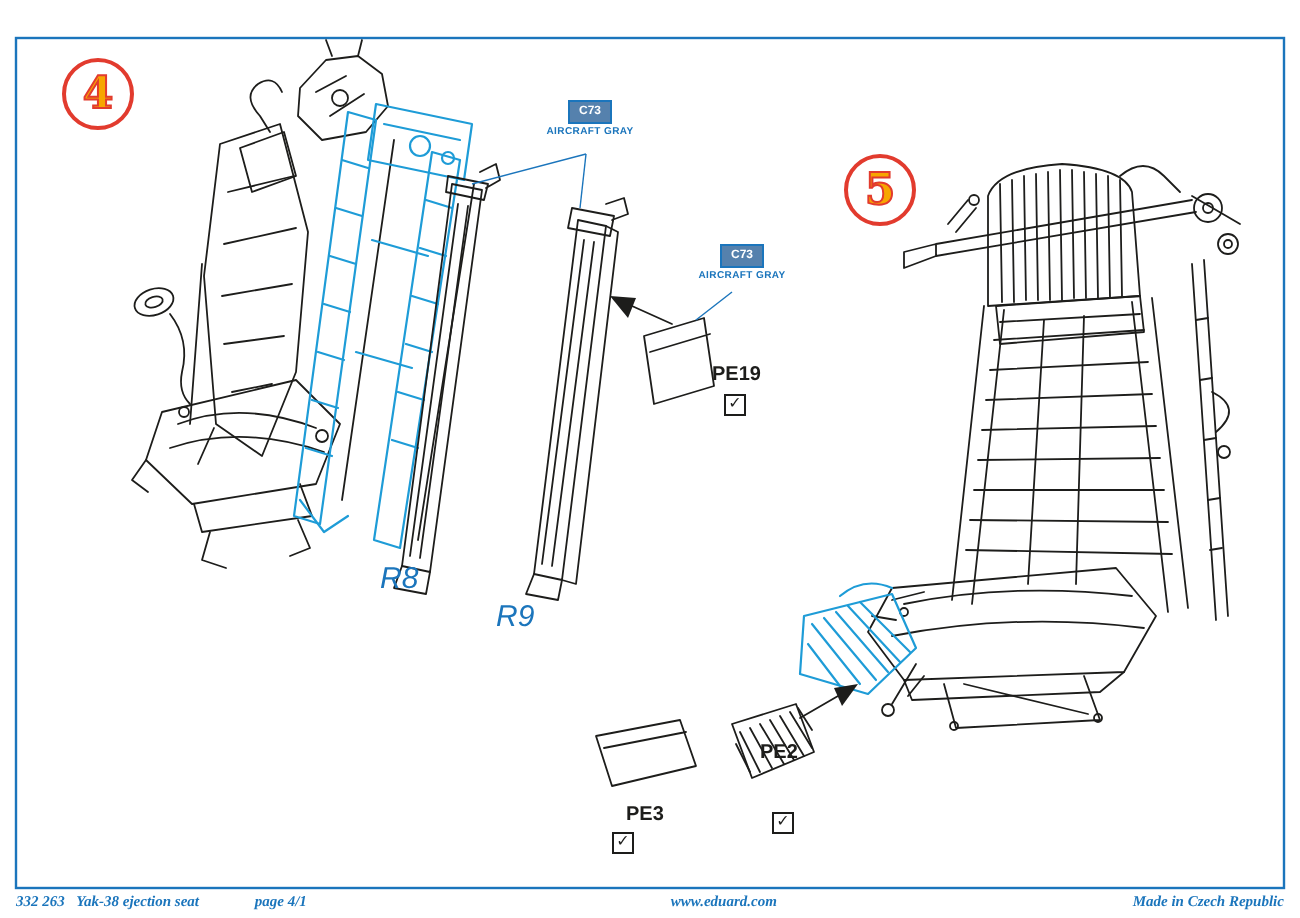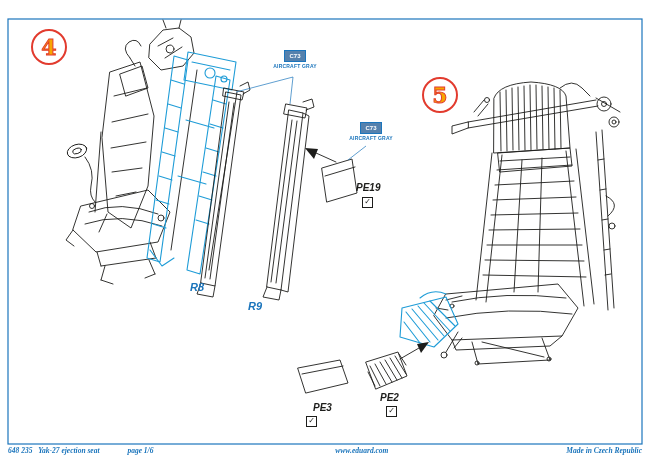--- a/index.html
+++ b/index.html
@@ -5,22 +5,22 @@
   html,body{margin:0;padding:0;background:#e8e8e8}
   .page{position:relative;width:650px;height:459px;background:#ffffff;font-family:"Liberation Sans",sans-serif;overflow:hidden;margin:0 auto}
   .art{position:absolute;left:0;top:0;width:650px;height:459px}
   .ink{stroke:var(--ink,#1d1d1b);fill:none;stroke-width:.9;stroke-linejoin:round;stroke-linecap:round}
   .blue-part{stroke:var(--part-blue,#1e9cd7);fill:none;stroke-width:1.1;stroke-linejoin:round;stroke-linecap:round}
   .blue-leader{stroke:var(--border-blue,#1b75bc);fill:none;stroke-width:.7}
   .black-fill{fill:var(--ink,#1d1d1b);stroke:none}
   .border-rect{stroke:var(--border-blue,#1b75bc);fill:none;stroke-width:1.2}
   .step-circle{position:absolute;width:32px;height:32px;border:2.5px solid var(--step-red,#e23b2e);border-radius:50%;display:flex;align-items:center;justify-content:center;background:#fff}
   .step-circle span{font-family:"DejaVu Serif",serif;font-weight:bold;font-size:22px;line-height:1;color:var(--step-yellow,#f7a600);-webkit-text-stroke:1px var(--step-red,#e23b2e)}
-  .part-label{position:absolute;font-style:italic;font-weight:bold;font-size:11px;color:var(--border-blue,#1b75bc)}
-  .pe-label{position:absolute;font-style:italic;font-weight:bold;font-size:10px;color:var(--ink,#1d1d1b)}
+  .part-label{position:absolute;font-style:italic;font-weight:normal;font-size:15px;color:var(--border-blue,#1b75bc)}
+  .pe-label{position:absolute;font-weight:bold;font-size:10px;color:var(--ink,#1d1d1b)}
   .checkbox{position:absolute;width:9px;height:9px;border:1px solid var(--ink,#1d1d1b);font-size:8px;line-height:8px;text-align:center;color:var(--ink,#1d1d1b);background:#fff}
   .paint-callout{position:absolute;display:flex;flex-direction:column;align-items:center;gap:1px;width:46px}
   .paint-chip{min-width:22px;height:12px;background:var(--chip-blue,#5581ad);border:1px solid var(--border-blue,#1b75bc);color:#fff;font-size:6px;font-weight:bold;display:flex;align-items:center;justify-content:center;padding:0 2px;box-sizing:border-box}
   .chip-label{font-size:5px;font-weight:bold;color:var(--border-blue,#1b75bc);white-space:nowrap;letter-spacing:.2px}
   .footer{position:absolute;left:8px;top:446px;width:634px;display:flex;justify-content:space-between;align-items:baseline;font-family:"Liberation Serif",serif;font-style:italic;font-weight:bold;color:var(--border-blue,#1b75bc);font-size:7.5px;white-space:nowrap}
   .footer-left span{margin-right:4px}
   .footer-left .page-info{margin-left:22px}
 </style>
 </head>
 <body>
@@ -156,33 +156,33 @@
   </div>
 
   <div class="part-label" style="left:190px;top:281px">R8</div>
   <div class="part-label" style="left:248px;top:300px">R9</div>
 
   <div class="pe-label" style="left:356px;top:182px">PE19</div>
   <div class="checkbox" style="left:362px;top:197px">
     <span>✓</span>
   </div>
 
-  <div class="pe-label" style="left:380px;top:392px">PE2</div>
+  <div class="pe-label" style="left:380px;top:371px">PE2</div>
   <div class="checkbox" style="left:386px;top:406px">
     <span>✓</span>
   </div>
 
   <div class="pe-label" style="left:313px;top:402px">PE3</div>
   <div class="checkbox" style="left:306px;top:416px">
     <span>✓</span>
   </div>
 
   <div class="footer">
     <div class="footer-left">
-      <span>648 235</span>
-      <span>Yak-27 ejection seat</span>
-      <span class="page-info">page 1/6</span>
+      <span>332 263</span>
+      <span>Yak-38 ejection seat</span>
+      <span class="page-info">page 4/1</span>
     </div>
     <div class="footer-center">www.eduard.com</div>
     <div class="footer-right">Made in Czech Republic</div>
   </div>
 
 </div>
 
 </body></html>

